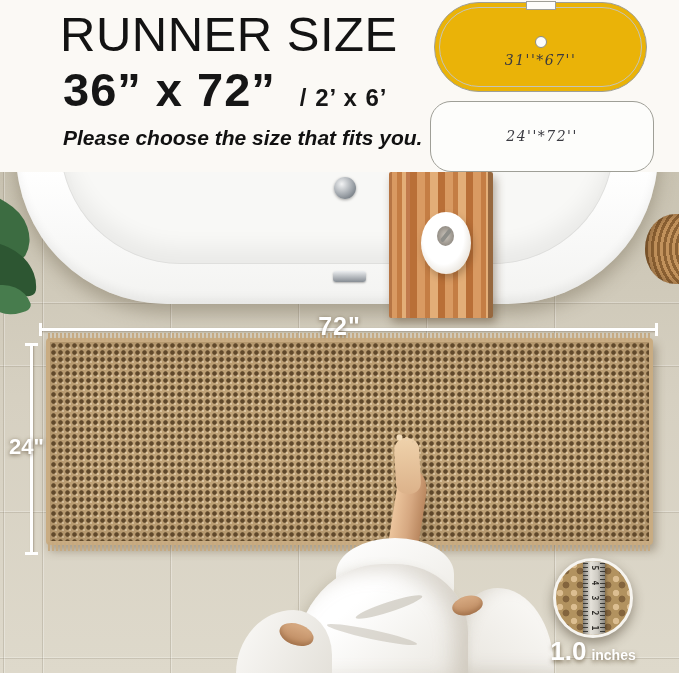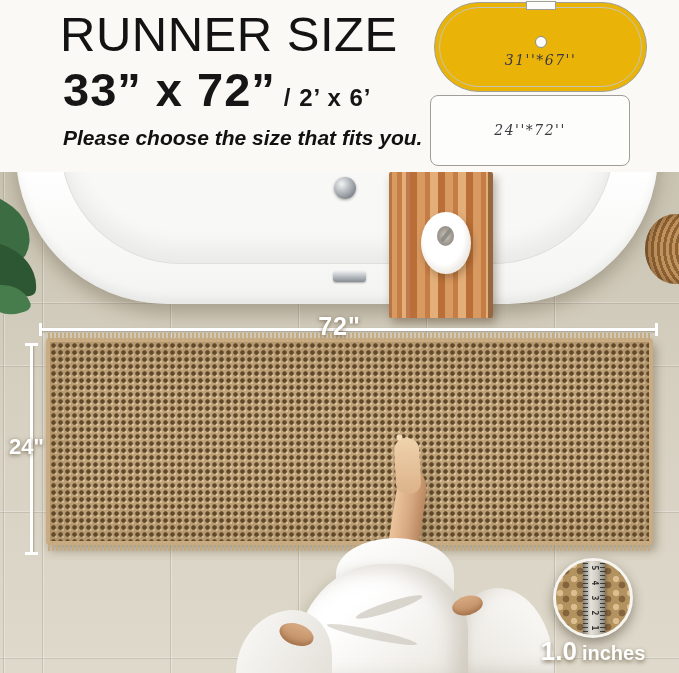--- a/index.html
+++ b/index.html
@@ -5,38 +5,38 @@
   html,body{margin:0;padding:0;background:#ffffff;}
   .page{position:relative;width:679px;height:673px;overflow:hidden;
         font-family:"Liberation Sans",sans-serif;background:#fbf9f5;}
 
   
   .header{position:absolute;left:0;top:0;width:679px;height:172px;background:#fbf9f5;}
   .title{position:absolute;left:60px;top:6px;font-size:49px;font-weight:normal;
          color:#131313;letter-spacing:0.5px;white-space:nowrap;}
   .size-line{position:absolute;left:63px;top:62px;font-size:47px;font-weight:bold;
              color:#161616;letter-spacing:1px;white-space:nowrap;}
-  .size-alt{font-size:24px;font-weight:bold;margin-left:8px;letter-spacing:1px;}
+  .size-alt{font-size:24px;font-weight:bold;margin-left:24px;letter-spacing:1px;}
   .subtitle{position:absolute;left:63px;top:126px;font-size:21px;font-weight:bold;color:#111;font-style:italic;}
 
   
   .tub-diagram{position:absolute;left:434px;top:2px;width:213px;height:90px;
                border:1.5px solid #9f9f97;border-radius:46px;background:#eab308;box-sizing:border-box;}
   .tub-diagram-inner{position:absolute;inset:4px;border:1px solid #c4c4bb;border-radius:41px;}
   .faucet-notch{position:absolute;left:50%;top:-2px;transform:translateX(-50%);
                 width:30px;height:9px;background:#fdfdfb;border:1px solid #9f9f97;box-sizing:border-box;}
   .drain-dot{position:absolute;left:50%;top:33px;transform:translateX(-50%);
              width:12px;height:12px;border:1.5px solid #8d8d85;border-radius:50%;
              background:#fdfdfb;box-sizing:border-box;}
   .diagram-label{position:absolute;left:0;right:0;text-align:center;
                  font-family:"DejaVu Serif",serif;font-style:italic;font-size:14px;
                  color:#3a3a40;letter-spacing:1.5px;}
   .tub-diagram .diagram-label{top:49px;}
-  .mat-diagram{position:absolute;left:430px;top:95px;width:200px;height:71px;
-               border:1.5px solid #9f9f97;border-radius:8px;background:#fdfdfb;box-sizing:border-box;}
+  .mat-diagram{position:absolute;left:430px;top:101px;width:224px;height:71px;
+               border:1.5px solid #9f9f97;border-radius:21px;background:#fdfdfb;box-sizing:border-box;}
   .mat-diagram .diagram-label{top:26px;}
 
   
   .photo{position:absolute;left:0;top:172px;width:679px;height:501px;overflow:hidden;
          background:linear-gradient(180deg,#c9c3b2 0%,#d6d0c1 45%,#ded9cb 100%);}
   .tiles{position:absolute;inset:0;
      background-image:
        repeating-linear-gradient(90deg, rgba(118,108,90,0.22) 0 1px, rgba(255,255,255,0.28) 1px 2px, transparent 2px 128px),
        repeating-linear-gradient(0deg, rgba(118,108,90,0.20) 0 1px, rgba(255,255,255,0.25) 1px 2px, transparent 2px 146px);
      background-position:42px 0, 0 132px;}
@@ -157,30 +157,30 @@
   .ruler::before,.ruler::after{content:"";position:absolute;top:0;bottom:0;width:5px;
       background:repeating-linear-gradient(180deg, rgba(42,42,38,0.85) 0 1px, transparent 1px 4px);}
   .ruler::before{left:0;} .ruler::after{right:0;}
   .ruler-nums{position:absolute;inset:0;display:flex;flex-direction:column;
       justify-content:space-between;align-items:center;padding:5px 0;box-sizing:border-box;}
   .ruler-nums span{transform:rotate(90deg);font-family:"DejaVu Sans Mono",monospace;
       font-weight:bold;font-size:8px;color:#2f2d29;line-height:1;}
   .thickness{position:absolute;left:535px;top:464px;width:116px;text-align:center;
       color:#ffffff;font-weight:bold;text-shadow:0 2px 4px rgba(92,76,50,0.75);white-space:nowrap;}
   .thickness .val{font-size:26px;}
-  .thickness .unit{font-size:20px;margin-left:5px;}
+  .thickness .unit{font-size:14px;margin-left:5px;}
 </style>
 </head>
 <body>
 
 <div class="page">
 
   <div class="header">
     <div class="title">RUNNER SIZE</div>
-    <div class="size-line"><span>33”  x 72”</span><span class="size-alt">/ 2’ x 6’</span></div>
+    <div class="size-line"><span>36”  x 72”</span><span class="size-alt">/ 2’ x 6’</span></div>
     <div class="subtitle">Please choose the size that fits you.</div>
 
     <div class="tub-diagram">
       <div class="tub-diagram-inner"></div>
       <div class="faucet-notch"></div>
       <div class="drain-dot"></div>
       <div class="diagram-label">31''*67''</div>
     </div>
     <div class="mat-diagram">
       <div class="diagram-label">24''*72''</div>

